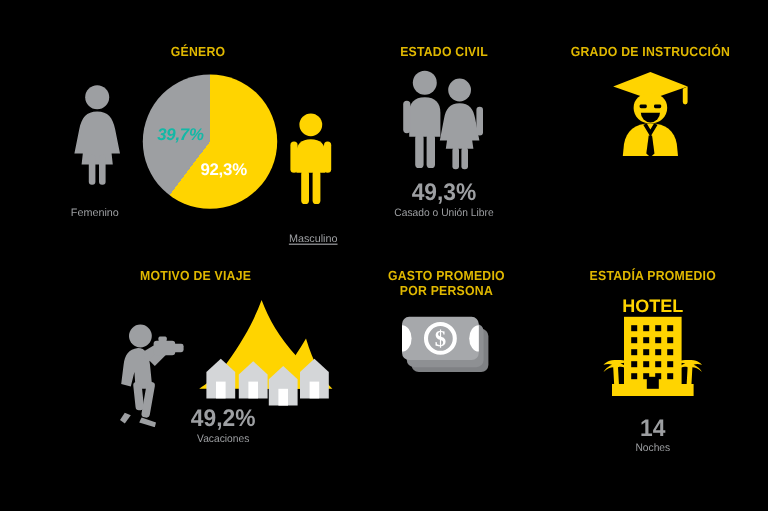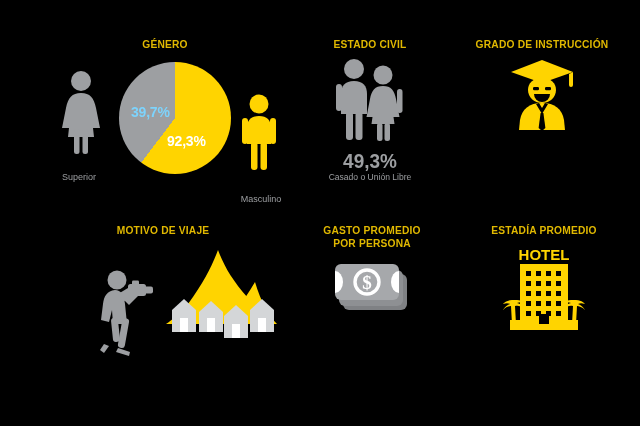--- a/index.html
+++ b/index.html
@@ -29,26 +29,26 @@
   }
 
   
   #genero{left:15px;top:38px;width:300px;}
   .genero-row{position:relative;height:120px;margin-top:10px;}
   .pie{
     position:absolute;left:104px;top:2px;width:112px;height:112px;border-radius:50%;
     background:conic-gradient(#ffd400 0turn 0.603turn, #9d9fa2 0.603turn 1turn);
   }
   .pie-lbl{position:absolute;font-size:14px;font-weight:bold;color:#fff;letter-spacing:-.2px;}
-  .pie-lbl.left{left:116px;top:44px;color:#7dd3fc;}
+  .pie-lbl.left{left:116px;top:44px;color:#14b8a6;font-style:italic;}
   .pie-lbl.right{left:152px;top:73px;color:#fff;}
   .fem-fig{position:absolute;left:44px;top:10px;}
   .mas-fig{position:absolute;left:224px;top:34px;}
   .cap-fem{position:absolute;left:14px;top:112px;width:100px;font-size:9px;color:#9d9fa2;}
-  .cap-mas{position:absolute;left:196px;top:134px;width:100px;font-size:9px;color:#9d9fa2;}
+  .cap-mas{position:absolute;left:196px;top:134px;width:100px;font-size:9px;color:#9d9fa2;text-decoration:underline;}
 
   
   #estado{left:296px;top:38px;width:148px;}
   #grado{left:444px;top:38px;width:196px;}
   #motivo{left:20px;top:224px;width:286px;}
   #gasto{left:296px;top:224px;width:152px;}
   #estadia{left:448px;top:224px;width:192px;}
 
   .blk-icon{height:86px;display:flex;align-items:flex-start;justify-content:center;margin-top:8px;}
   .blk-icon.tall{height:96px;}
@@ -88,21 +88,21 @@
         <svg width="40" height="78" viewBox="0 0 40 78">
           <circle cx="20" cy="10" r="9.5" fill="#ffd400"></circle>
           <path d="M20 22c-8 0-12 4-12 12v16h24V34c0-8-4-12-12-12z" fill="#ffd400"></path>
           <rect x="3" y="24" width="6" height="26" rx="3" fill="#ffd400"></rect>
           <rect x="31" y="24" width="6" height="26" rx="3" fill="#ffd400"></rect>
           <rect x="12" y="48" width="6.5" height="28" rx="3" fill="#ffd400"></rect>
           <rect x="21.5" y="48" width="6.5" height="28" rx="3" fill="#ffd400"></rect>
         </svg>
       </div>
 
-      <div class="cap-fem">Superior</div>
+      <div class="cap-fem">Femenino</div>
       <div class="cap-mas">Masculino</div>
     </div>
   </div>
 
   <div class="panel" id="estado">
     <div class="sec-title">ESTADO CIVIL</div>
     <div class="blk-icon">
       <svg width="78" height="84" viewBox="0 0 78 84">
 
         <circle cx="23" cy="11" r="10" fill="#9d9fa2"></circle>
@@ -183,20 +183,24 @@
           </g>
           <g fill="#fff">
             <rect x="20" y="70" width="8" height="14"></rect>
             <rect x="47" y="70" width="8" height="14"></rect>
             <rect x="72" y="76" width="8" height="14"></rect>
             <rect x="98" y="70" width="8" height="14"></rect>
           </g>
         </svg>
       </div>
 
+      <div class="motivo-vals">
+        <div class="big-val">49,2%</div>
+        <div class="sub-val">Vacaciones</div>
+      </div>
     </div>
   </div>
 
   <div class="panel" id="gasto">
     <div class="sec-title gasto-title two-line">
       <div>GASTO PROMEDIO</div>
       <div>POR PERSONA</div>
     </div>
     <div class="blk-icon">
       <svg width="86" height="62" viewBox="0 0 86 62">
@@ -245,15 +249,19 @@
             <rect x="54" y="67" width="5" height="5"></rect>
           <rect x="37" y="70" width="10" height="10"></rect>
         </g>
 
         <g fill="#ffd400">
           <path d="M10 56 c-6 0 -9 4 -9 4 c3 -1 5 -1 7 0 c-5 2 -7 6 -7 6 c3 -3 6 -4 8 -4 l1 18 h4 l-1 -18 c3 -1 6 0 9 3 c0 0 -2 -5 -7 -6 c3 -1 6 -1 9 1 c0 0 -3 -4 -9 -4 z"></path>
           <path d="M74 56 c6 0 9 4 9 4 c-3 -1 -5 -1 -7 0 c5 2 7 6 7 6 c-3 -3 -6 -4 -8 -4 l-1 18 h-4 l1 -18 c-3 -1 -6 0 -9 3 c0 0 2 -5 7 -6 c-3 -1 -6 -1 -9 1 c0 0 3 -4 9 -4 z"></path>
         </g>
       </svg>
     </div>
+    <div class="vals">
+      <div class="big-val">14</div>
+      <div class="sub-val">Noches</div>
+    </div>
   </div>
 
 </div>
 
 </body></html>

